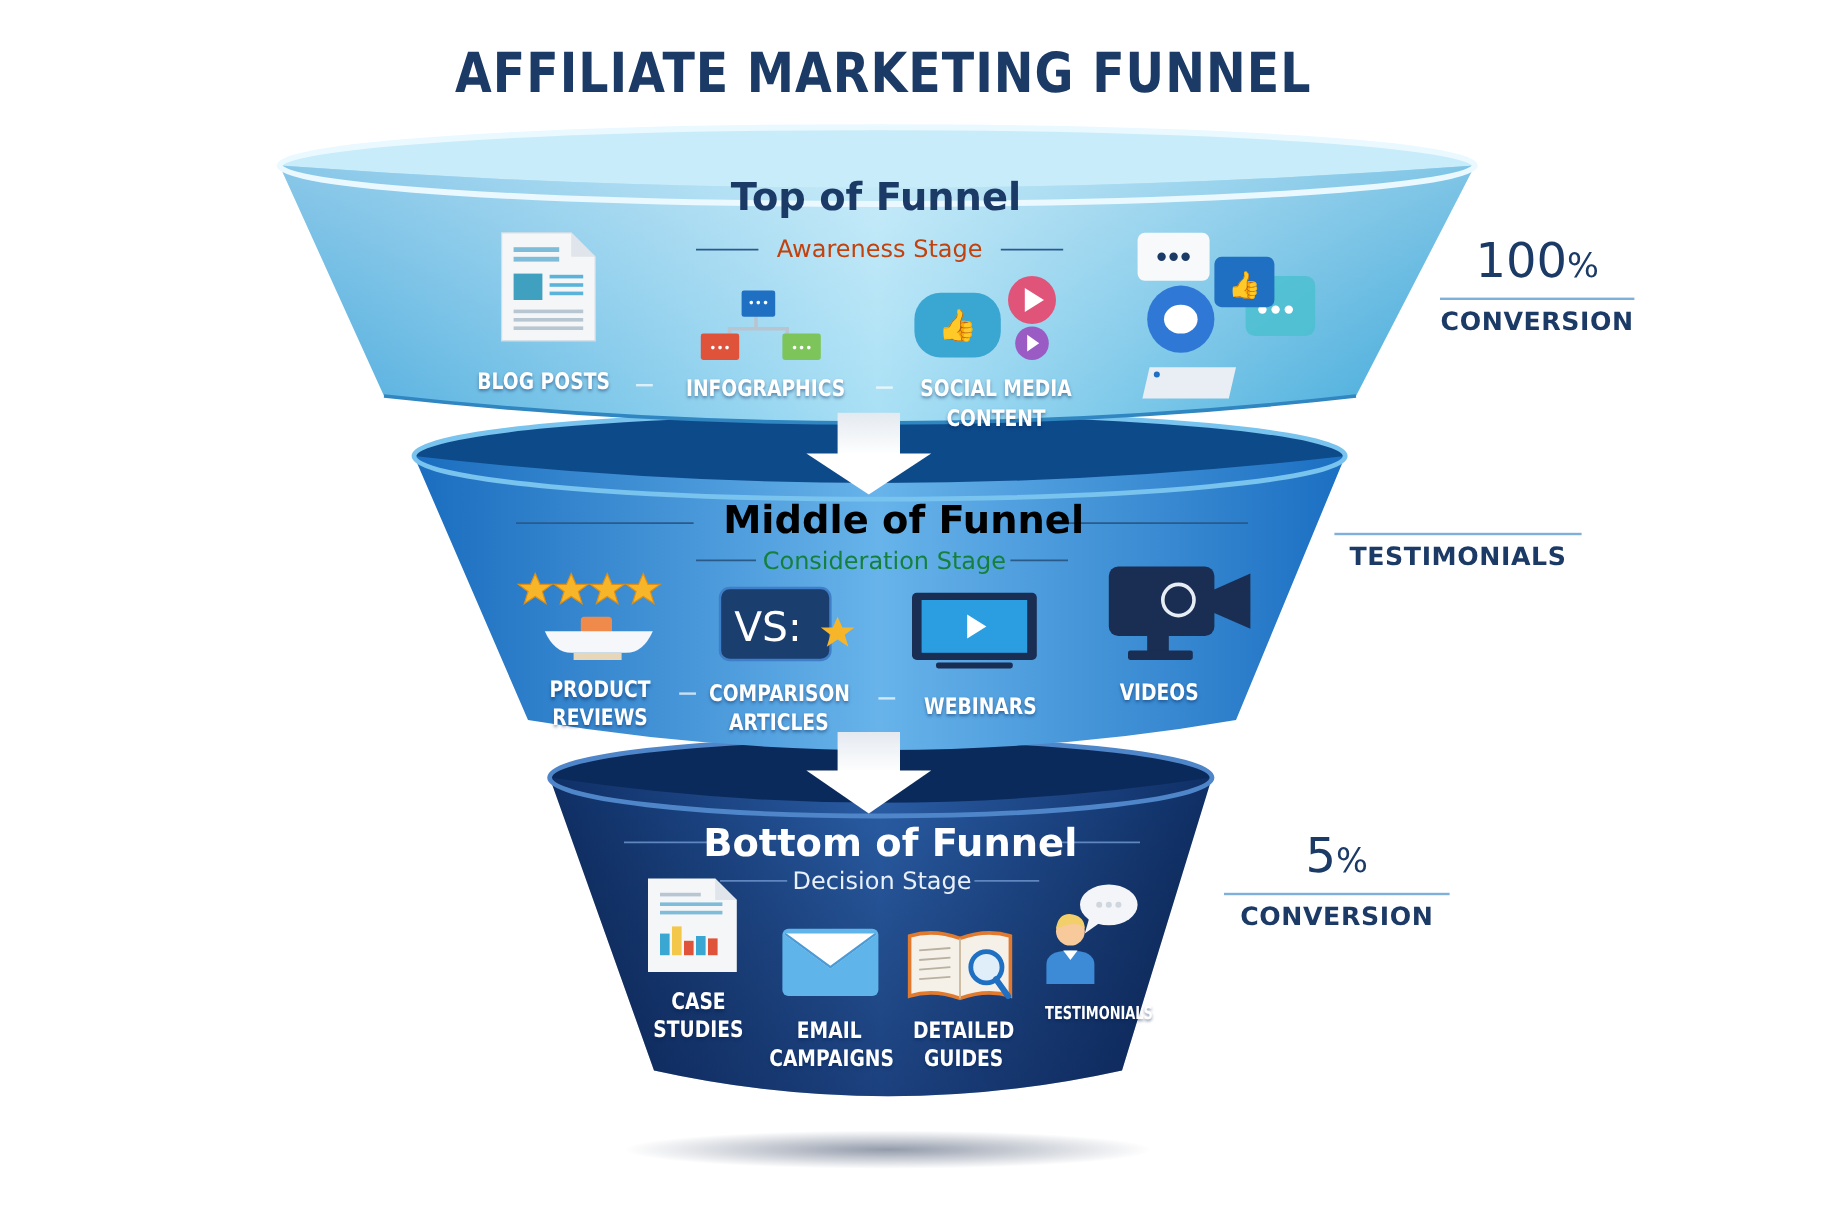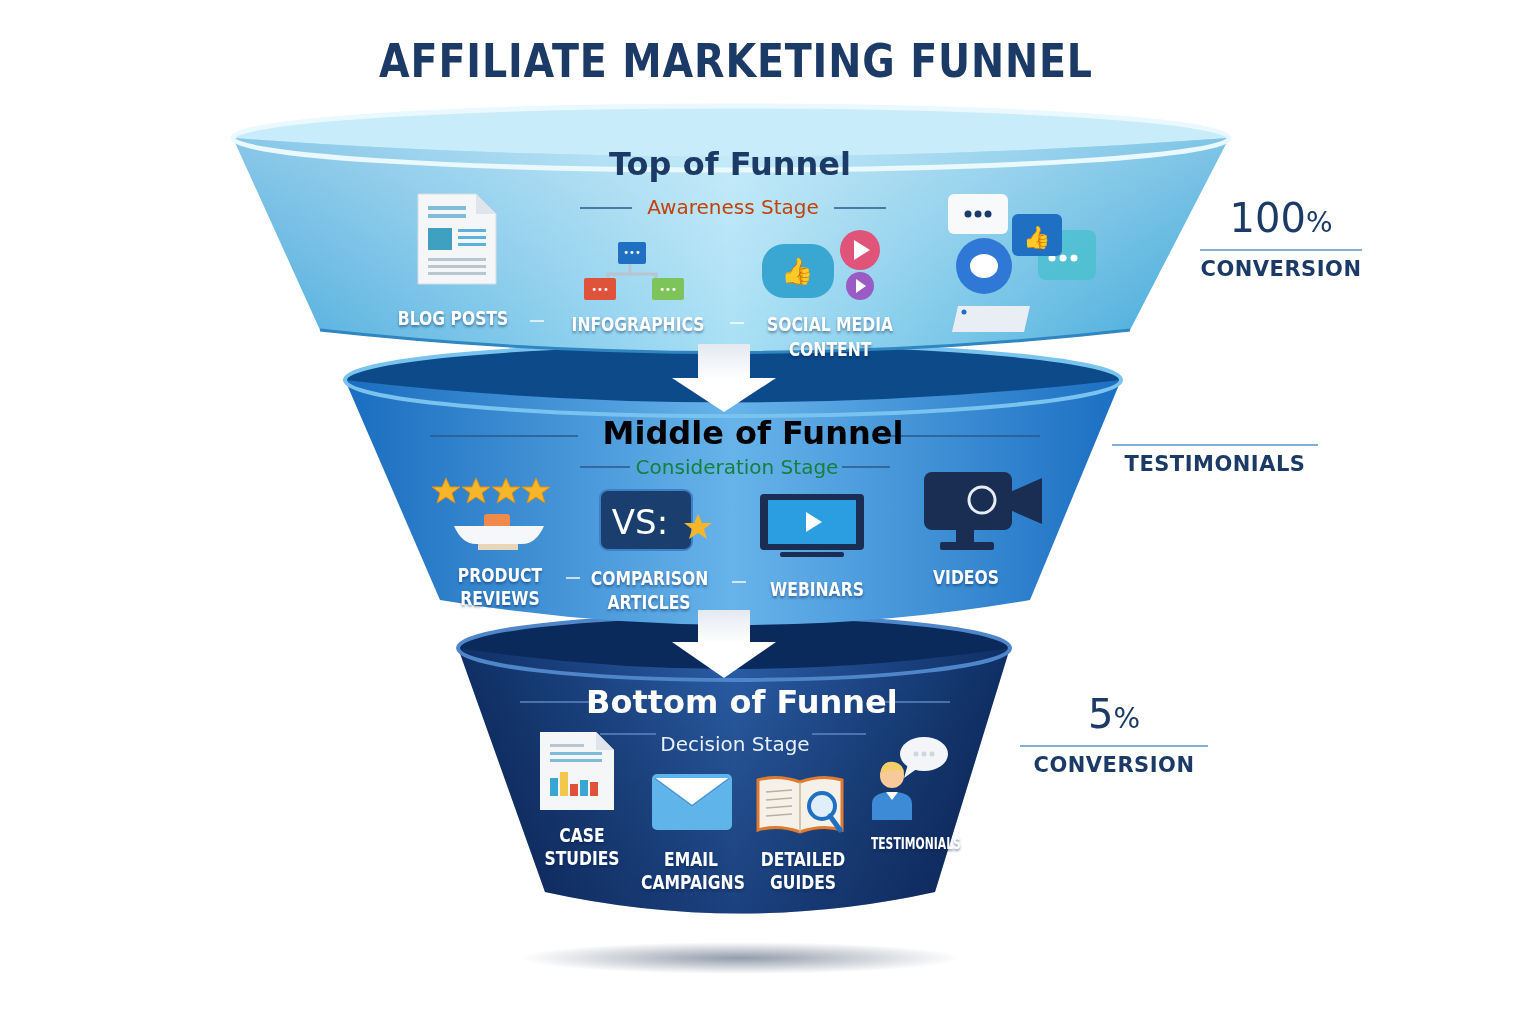--- a/index.html
+++ b/index.html
@@ -205,21 +205,21 @@
 <div class="txt item-label" style="left:430px;width:140px;top:563px;">PRODUCT</div>
 <div class="txt item-label" style="left:430px;width:140px;top:586px;">REVIEWS</div>
 <div class="dash" style="left:566px;top:577px;"></div>
 <div class="txt item-label" style="left:578px;width:142px;top:566px;">COMPARISON</div>
 <div class="txt item-label" style="left:578px;width:142px;top:590px;">ARTICLES</div>
 <div class="dash" style="left:732px;top:581px;"></div>
 <div class="txt item-label" style="left:750px;width:134px;top:577px;">WEBINARS</div>
 <div class="txt item-label" style="left:910px;width:112px;top:565px;">VIDEOS</div>
 
 <div class="txt stage-title" style="left:586px;width:300px;top:683px;color:#ffffff;">Bottom of Funnel</div>
-<div class="txt stage-sub" style="left:648px;width:174px;top:722px;color:#e8f0fa;margin-top:10px;">Decision Stage</div>
+<div class="txt stage-sub" style="left:648px;width:174px;top:722px;color:#e8f0fa;">Decision Stage</div>
 
 <svg class="icon" style="left:538px;top:730px;" width="78" height="82">
   <path d="M2 2 H58 L76 20 V80 H2 Z" fill="#f4f6f8"></path>
   <path d="M58 2 V20 H76 Z" fill="#dfe5ea"></path>
   <rect x="12" y="14" width="34" height="3" fill="#b8c6d1"></rect>
   <rect x="12" y="22" width="52" height="3" fill="#7fbcd9"></rect>
   <rect x="12" y="29" width="52" height="3" fill="#7fbcd9"></rect>
   <rect x="12" y="48" width="8" height="18" fill="#3aa6d2"></rect>
   <rect x="22" y="42" width="8" height="24" fill="#f3c74a"></rect>
   <rect x="32" y="54" width="8" height="12" fill="#e0533b"></rect>

